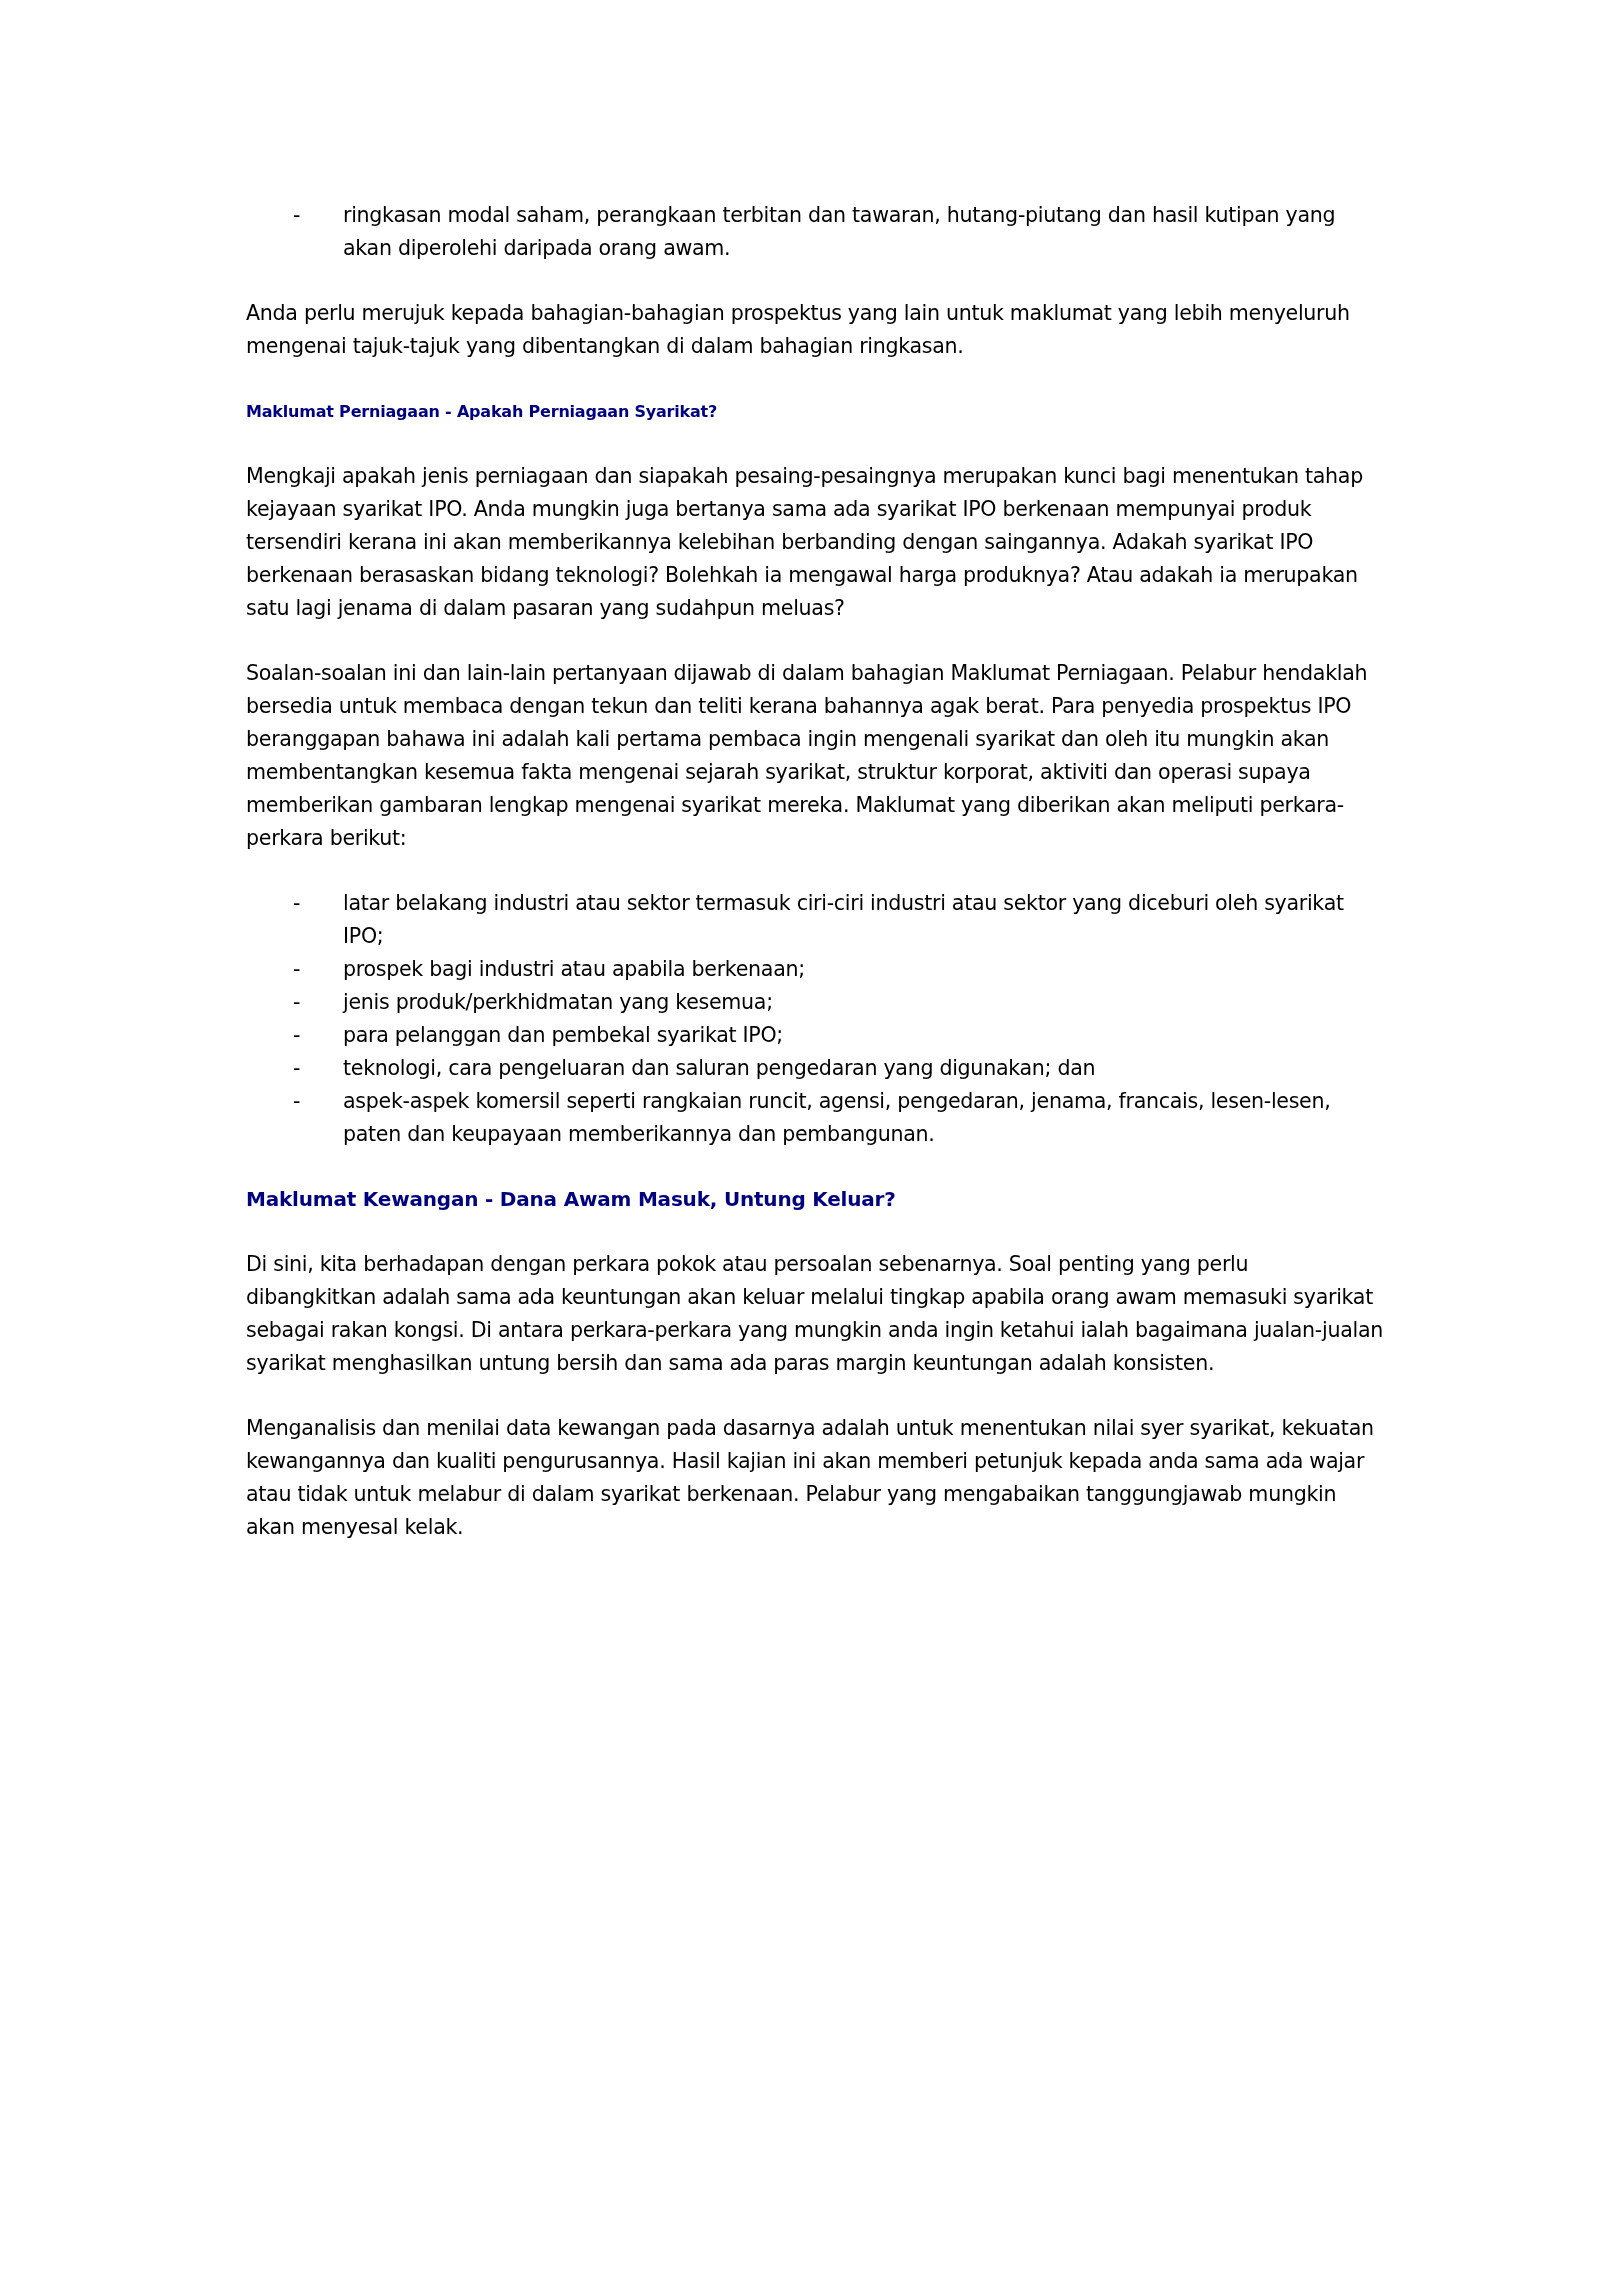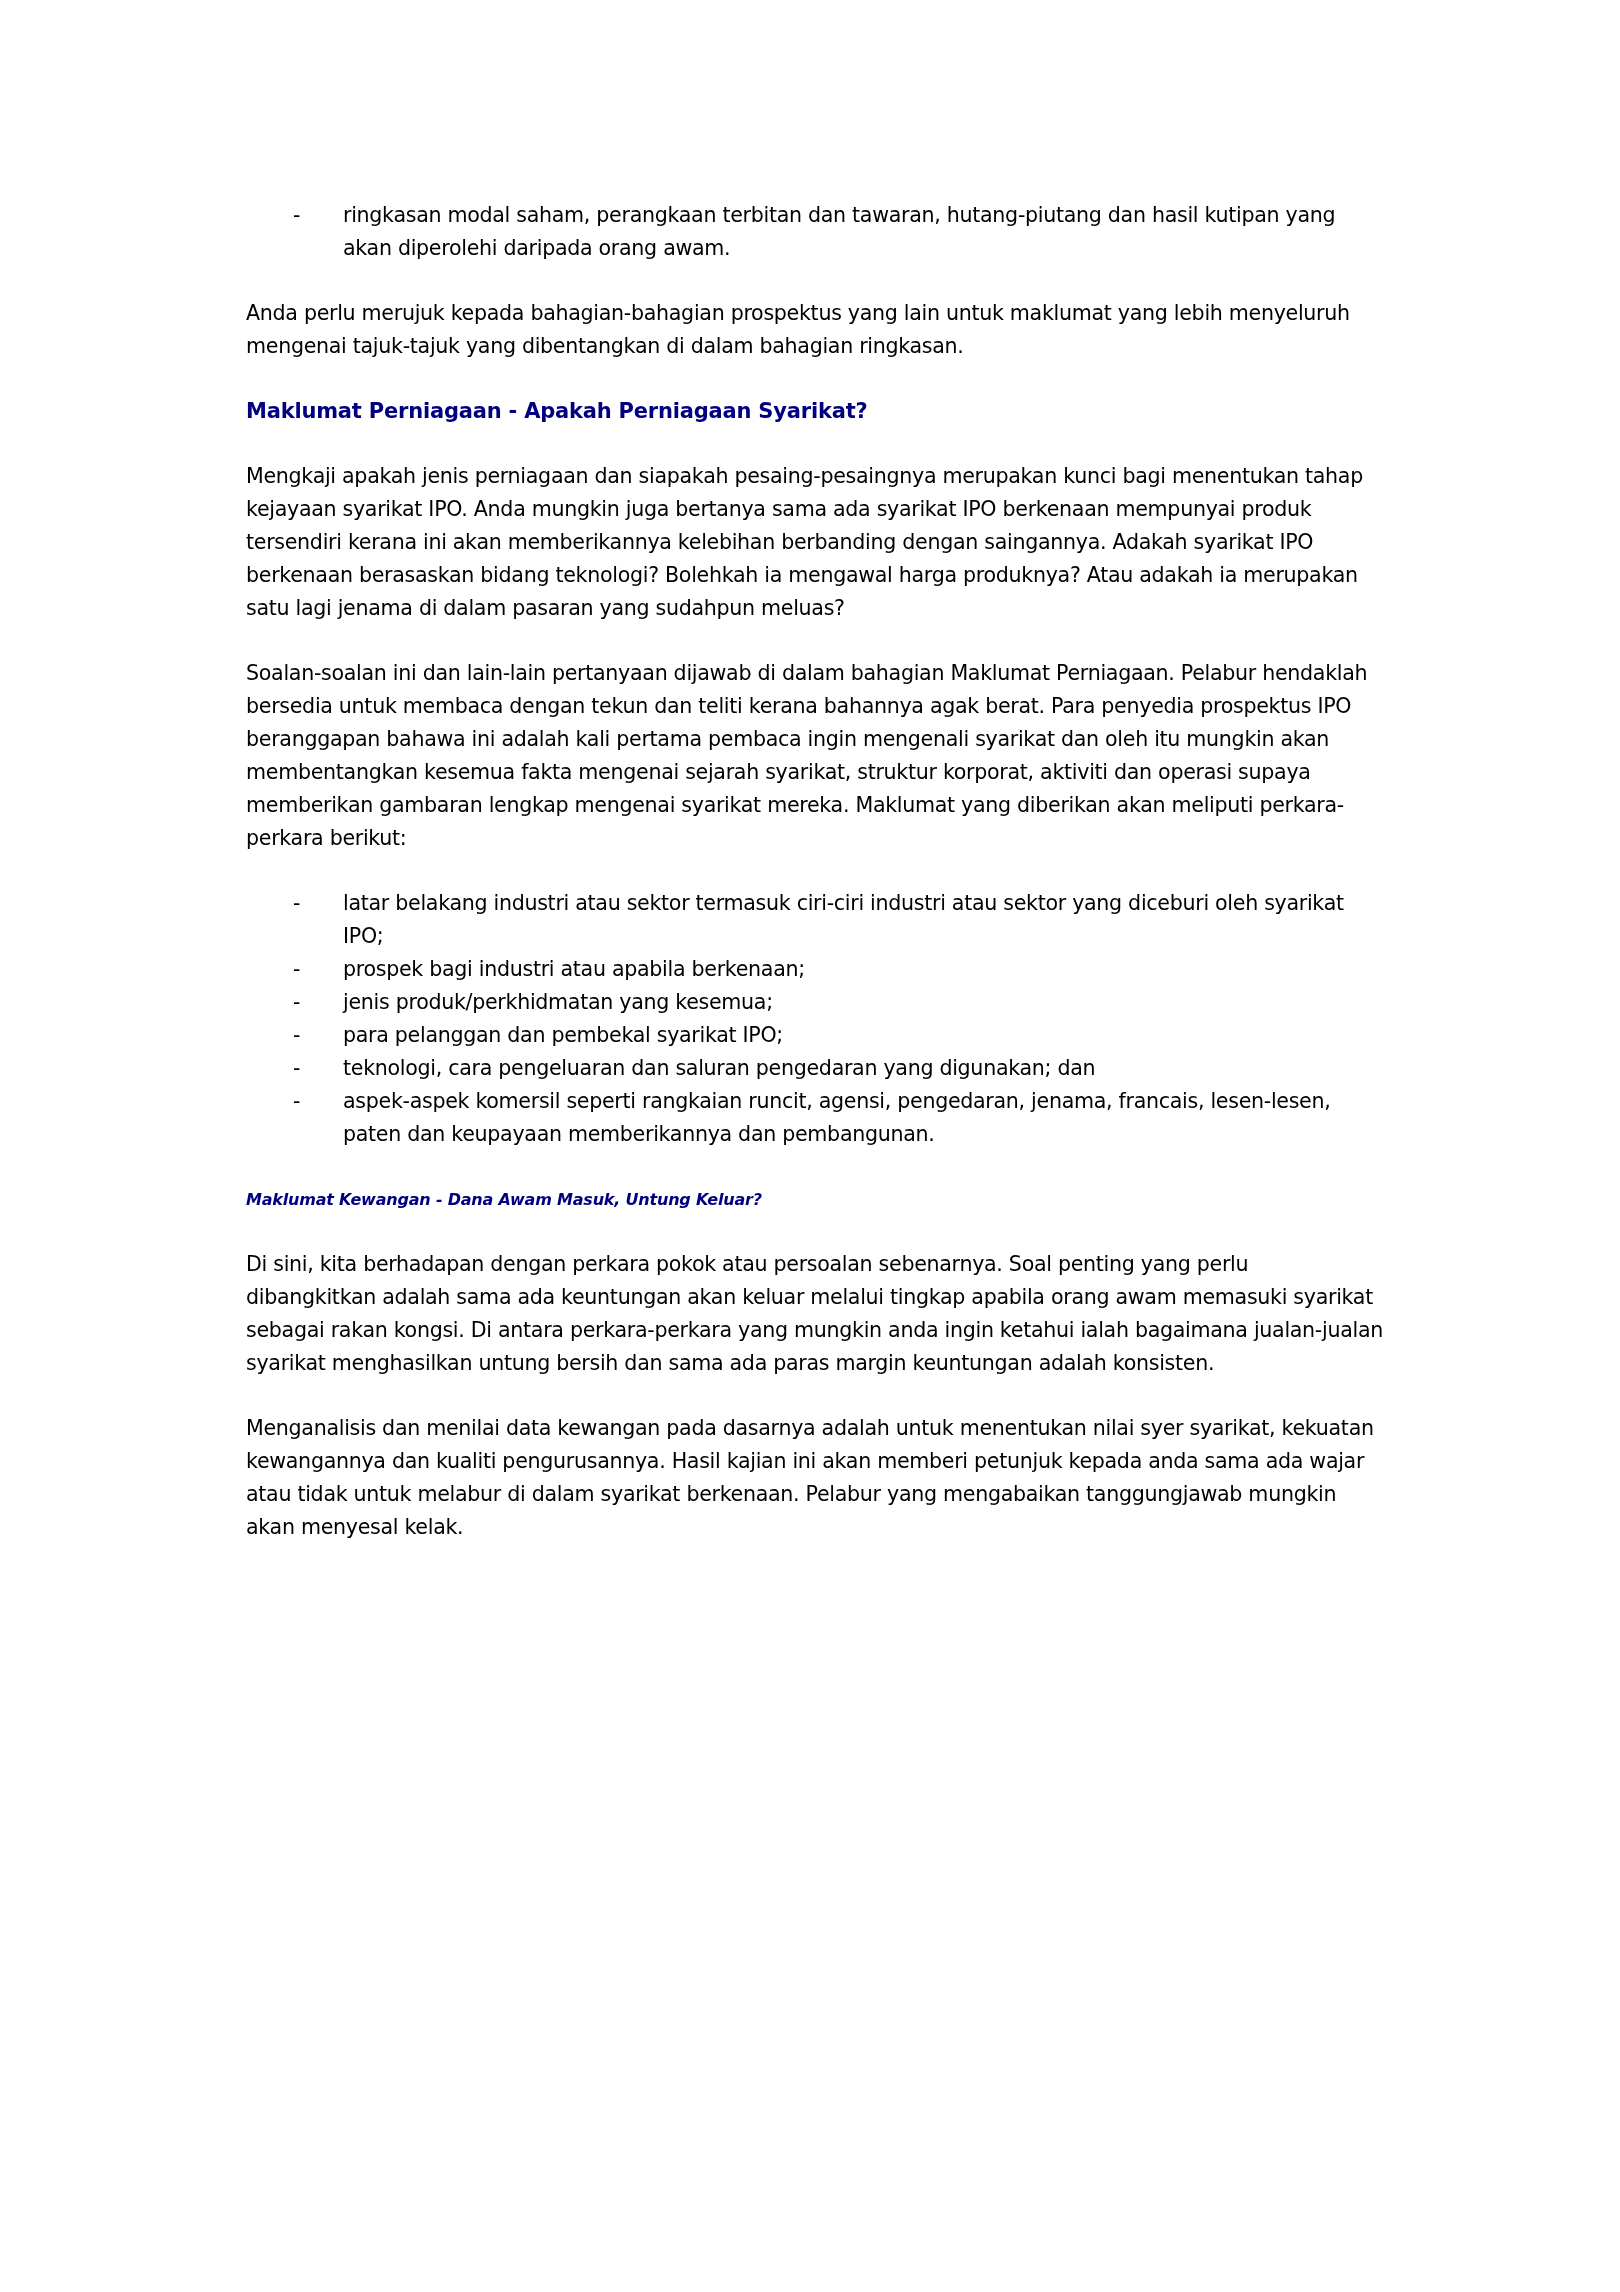--- a/index.html
+++ b/index.html
@@ -26,21 +26,21 @@
 
   <ul class="dash-list">
     <li>
       <span class="dash">-</span>
       <span>ringkasan modal saham, perangkaan terbitan dan tawaran, hutang-piutang dan hasil kutipan yang akan diperolehi daripada orang awam.</span>
     </li>
   </ul>
 
   <p class="para">Anda perlu merujuk kepada bahagian-bahagian prospektus yang lain untuk maklumat yang lebih menyeluruh mengenai tajuk-tajuk yang dibentangkan di dalam bahagian ringkasan.</p>
 
-  <h2 class="heading" style="font-size:21px;">Maklumat Perniagaan - Apakah Perniagaan Syarikat?</h2>
+  <h2 class="heading" style="font-size:16px;">Maklumat Perniagaan - Apakah Perniagaan Syarikat?</h2>
 
   <p class="para">Mengkaji apakah jenis perniagaan dan siapakah pesaing-pesaingnya merupakan kunci bagi menentukan tahap kejayaan syarikat IPO. Anda mungkin juga bertanya sama ada syarikat IPO berkenaan mempunyai produk tersendiri kerana ini akan memberikannya kelebihan berbanding dengan saingannya. Adakah syarikat IPO berkenaan berasaskan bidang teknologi? Bolehkah ia mengawal harga produknya? Atau adakah ia merupakan satu lagi jenama di dalam pasaran yang sudahpun meluas?</p>
 
   <p class="para">Soalan-soalan ini dan lain-lain pertanyaan dijawab di dalam bahagian Maklumat Perniagaan. Pelabur hendaklah bersedia untuk membaca dengan tekun dan teliti kerana bahannya agak berat. Para penyedia prospektus IPO beranggapan bahawa ini adalah kali pertama pembaca ingin mengenali syarikat dan oleh itu mungkin akan membentangkan kesemua fakta mengenai sejarah syarikat, struktur korporat, aktiviti dan operasi supaya memberikan gambaran lengkap mengenai syarikat mereka. Maklumat yang diberikan akan meliputi perkara-perkara berikut:</p>
 
   <ul class="dash-list">
     <li>
       <span class="dash">-</span>
       <span>latar belakang industri atau sektor termasuk ciri-ciri industri atau sektor yang diceburi oleh syarikat IPO;</span>
     </li>
@@ -60,20 +60,20 @@
       <span class="dash">-</span>
       <span>teknologi, cara pengeluaran dan saluran pengedaran yang digunakan; dan</span>
     </li>
     <li>
       <span class="dash">-</span>
       <span>aspek-aspek komersil seperti rangkaian runcit, agensi, pengedaran, jenama, francais, lesen-lesen, paten dan keupayaan memberikannya dan pembangunan.</span>
     </li>
   </ul>
 
 
-  <h2 class="heading" style="font-size:16px;font-style:italic;">Maklumat Kewangan - Dana Awam Masuk, Untung Keluar?</h2>
+  <h2 class="heading" style="font-size:20px;">Maklumat Kewangan - Dana Awam Masuk, Untung Keluar?</h2>
 
   <p class="para">Di sini, kita berhadapan dengan perkara pokok atau persoalan sebenarnya. Soal penting yang perlu dibangkitkan adalah sama ada keuntungan akan keluar melalui tingkap apabila orang awam memasuki syarikat sebagai rakan kongsi. Di antara perkara-perkara yang mungkin anda ingin ketahui ialah bagaimana jualan-jualan syarikat menghasilkan untung bersih dan sama ada paras margin keuntungan adalah konsisten.</p>
 
   <p class="para">Menganalisis dan menilai data kewangan pada dasarnya adalah untuk menentukan nilai syer syarikat, kekuatan kewangannya dan kualiti pengurusannya. Hasil kajian ini akan memberi petunjuk kepada anda sama ada wajar atau tidak untuk melabur di dalam syarikat berkenaan. Pelabur yang mengabaikan tanggungjawab mungkin akan menyesal kelak.</p>
 
 </div>
 
 
 </body></html>

